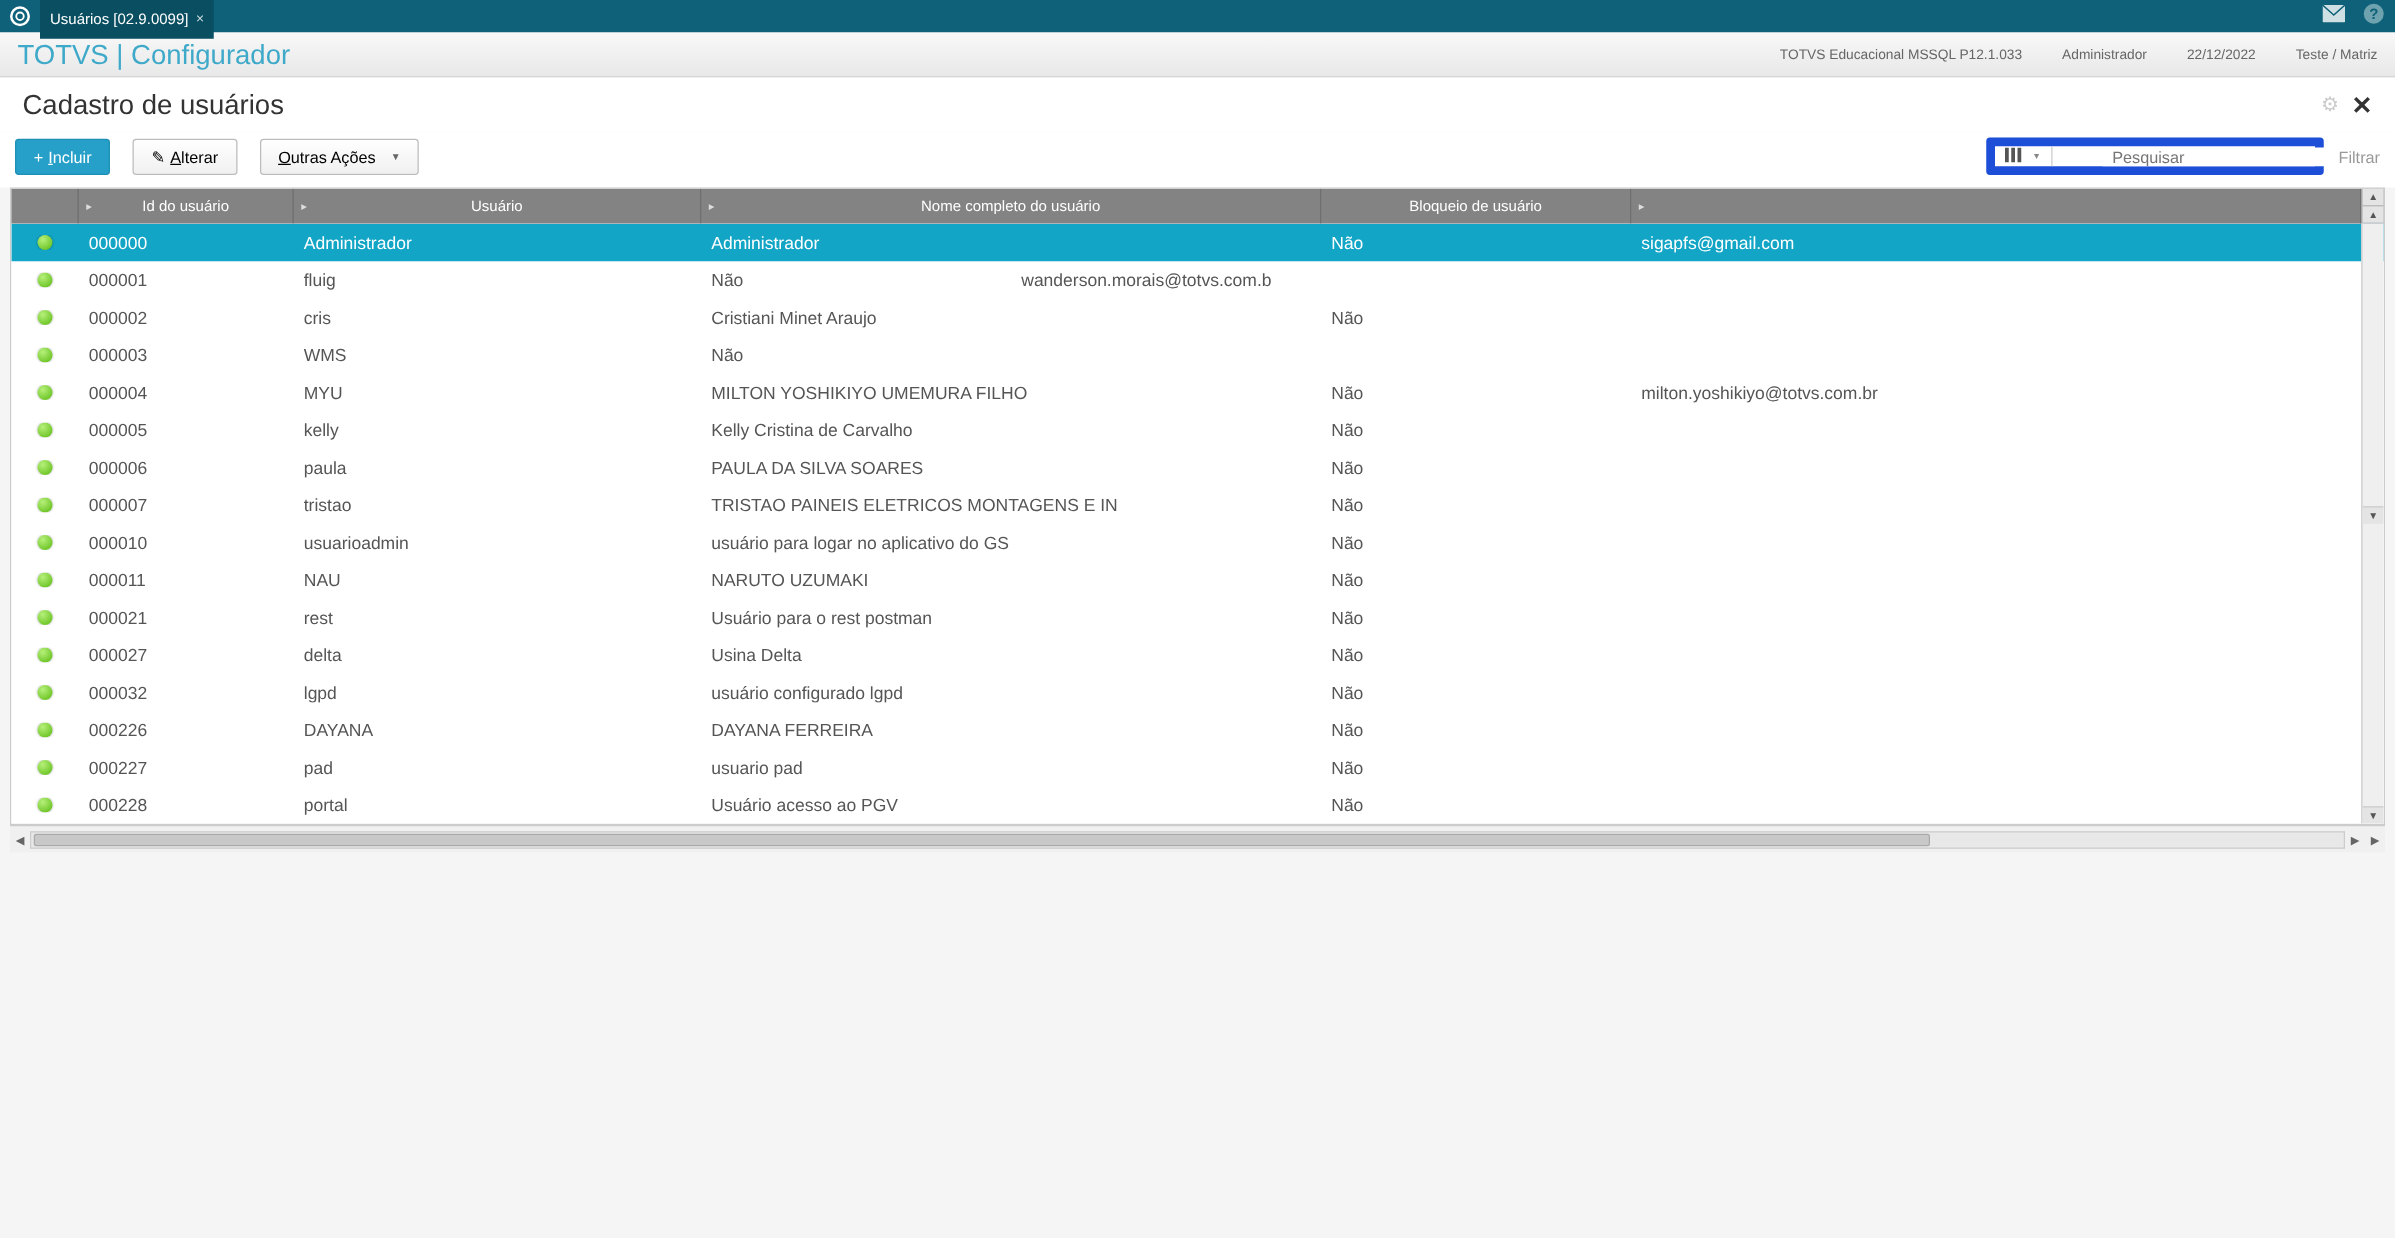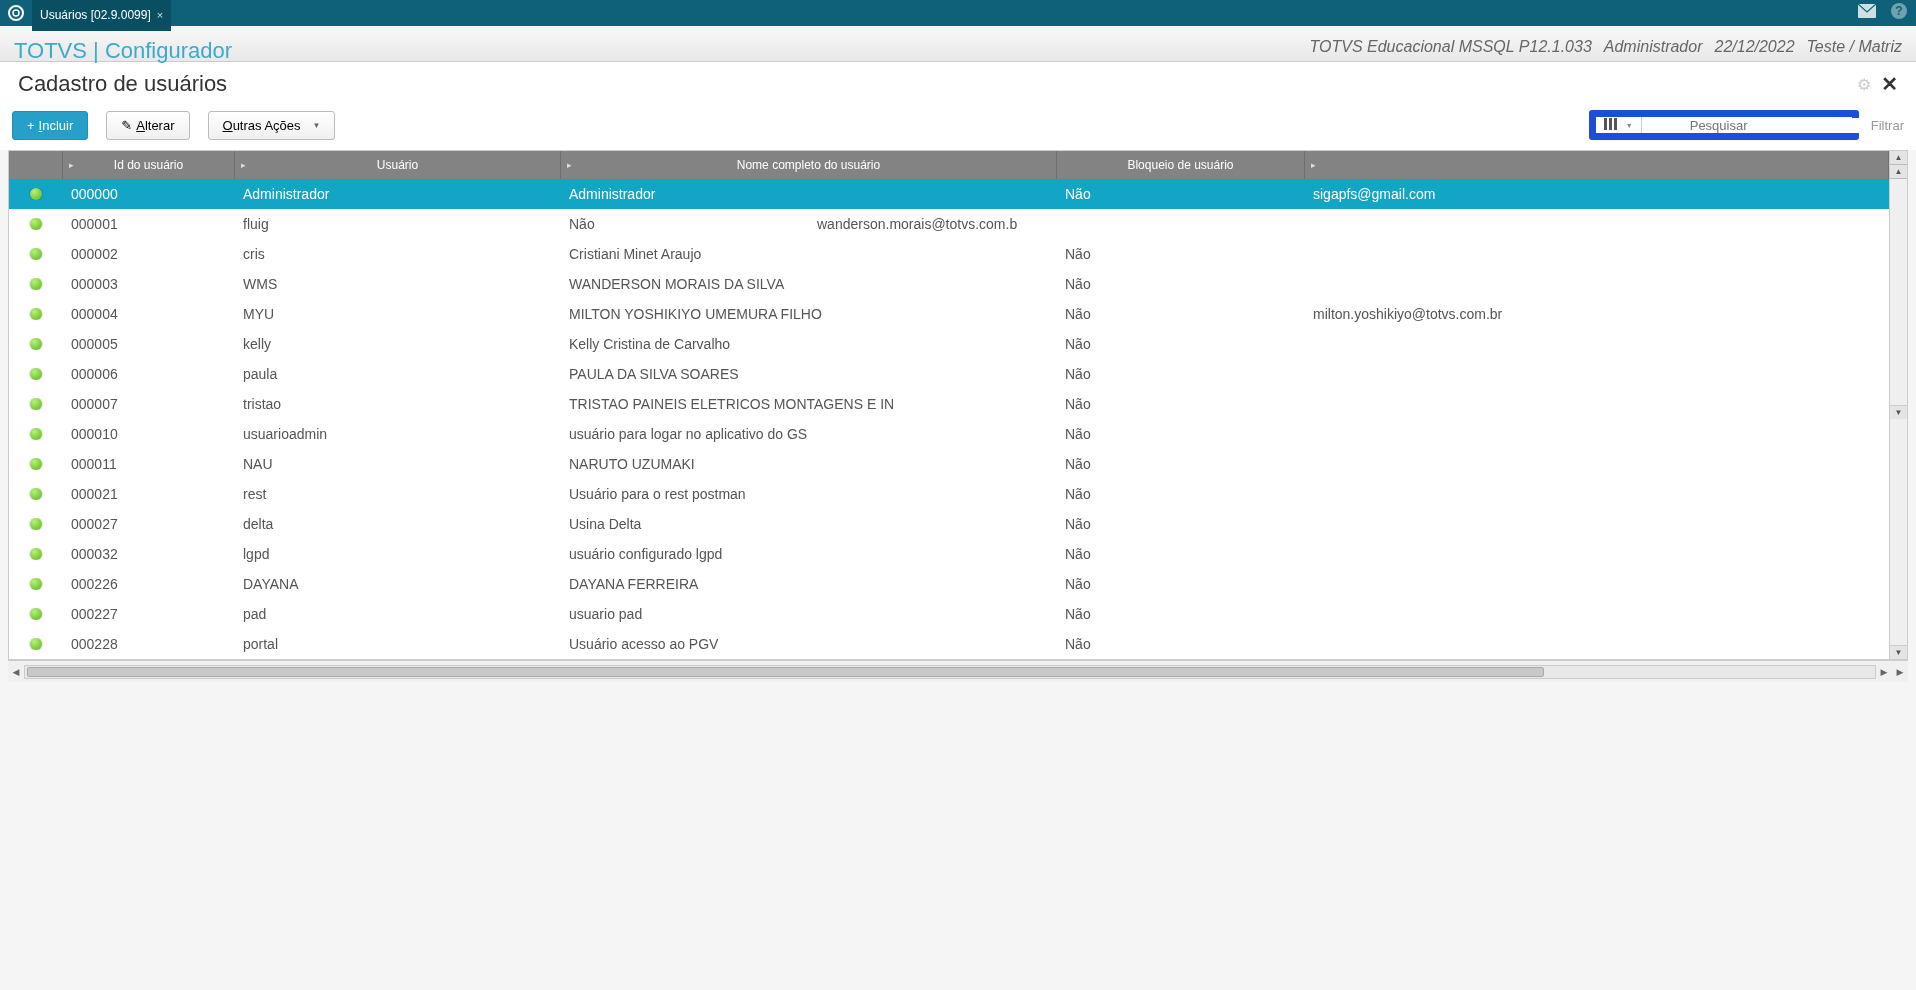--- a/index.html
+++ b/index.html
@@ -8,23 +8,23 @@
 
 .titlebar { background: #0e6178; height: 26px; display: flex; align-items: center; padding: 0 8px; color: #fff; }
 .titlebar-left { display: flex; align-items: center; gap: 8px; }
 .logo-circle { width: 16px; height: 16px; border: 2px solid #fff; border-radius: 50%; display: flex; align-items: center; justify-content: center; font-size: 10px; }
 .tab { background: #0a4f61; padding: 16px 8px; border-radius: 2px 2px 0 0; font-size: 12px; display: flex; align-items: center; gap: 6px; margin-top: 4px; height: 22px; }
 .tab-close { font-size: 11px; cursor: pointer; opacity: 0.8; }
 .titlebar-right { margin-left: auto; display: flex; gap: 14px; align-items: center; }
 .titlebar-right svg { fill: #a0c0c8; }
 
 
-.headerbar { background: linear-gradient(#f8f8f8,#e8e8e8); height: 36px; display: flex; padding: 12px 14px; border-bottom: 1px solid #ccc; }
+.headerbar { background: linear-gradient(#f8f8f8,#e8e8e8); height: 36px; display: flex; align-items: center; padding: 12px 14px; border-bottom: 1px solid #ccc; }
 .app-title { color: #3fa9c9; font-size: 22px; font-weight: 400; }
-.headerbar-right { margin-left: auto; display: flex; gap: 12px; font-size: 16px; color: #666; font-style: italic; }
+.headerbar-right { margin-left: auto; display: flex; gap: 32px; font-size: 11px; color: #666; }
 
 
 .page-heading { display: flex; align-items: center; height: 44px; padding: 0 18px; background: #fff; }
 .page-title { font-size: 22px; color: #333; }
 .page-heading-actions { margin-left: auto; display: flex; gap: 10px; align-items: center; }
 .gear-faded { color: #ccc; font-size: 16px; }
 .close-x { font-size: 20px; font-weight: bold; color: #333; cursor: pointer; }
 
 
 .toolbar { display: flex; align-items: center; padding: 4px 12px 10px 12px; background: #fff; gap: 18px; }
@@ -213,21 +213,20 @@
           <div class="cell col-fullname">Cristiani Minet Araujo</div>
           <div class="cell col-blocked">Não</div>
           <div class="cell col-email"></div>
         </div>
         <div class="row">
           <div class="cell status-col">
             <span class="status-dot"></span>
           </div>
           <div class="cell col-id">000003</div>
           <div class="cell col-user">WMS</div>
-          <div class="cell col-fullname">WANDERSON MORAIS DA SILVA</div>
           <div class="cell col-blocked">Não</div>
           <div class="cell col-email"></div>
         </div>
         <div class="row">
           <div class="cell status-col">
             <span class="status-dot"></span>
           </div>
           <div class="cell col-id">000004</div>
           <div class="cell col-user">MYU</div>
           <div class="cell col-fullname">MILTON YOSHIKIYO UMEMURA FILHO</div>

